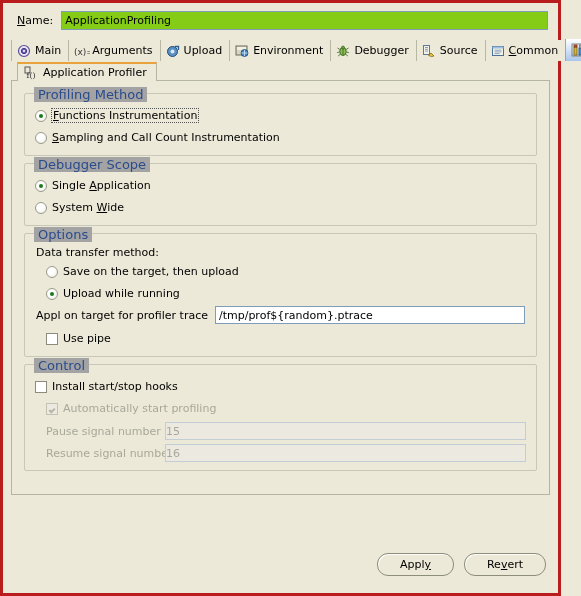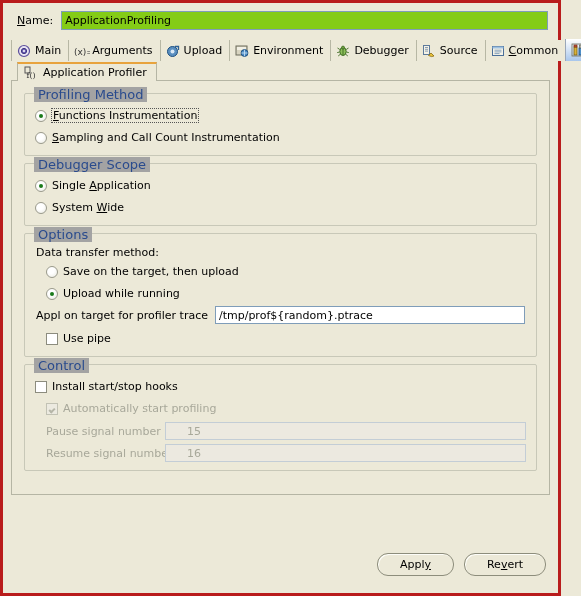--- a/index.html
+++ b/index.html
@@ -216,21 +216,21 @@
   }
   .sig-row { display: flex; align-items: center; gap: 7px; margin-top: 4px; margin-left: 11px; }
   .sig-label { width: 112px; font-size: 11px; color: #a8a89a; white-space: nowrap; }
   .sig-input {
     flex: 1; height: 18px;
     border: 1px solid #c3cdd6;
     background: #ece9e0;
     font-family: "DejaVu Sans", "Liberation Sans", sans-serif;
     font-size: 11px;
     color: #a8a89a;
-    padding: 0 21px;
+    padding: 0 0;
     outline: none;
   }
   .btn {
     font-family: "DejaVu Sans", "Liberation Sans", sans-serif;
     font-size: 11px;
     background: #ece9d8;
     border: 1px solid #8d8d7c;
     border-radius: 11px;
     padding: 3px 8px;
     color: #000;

